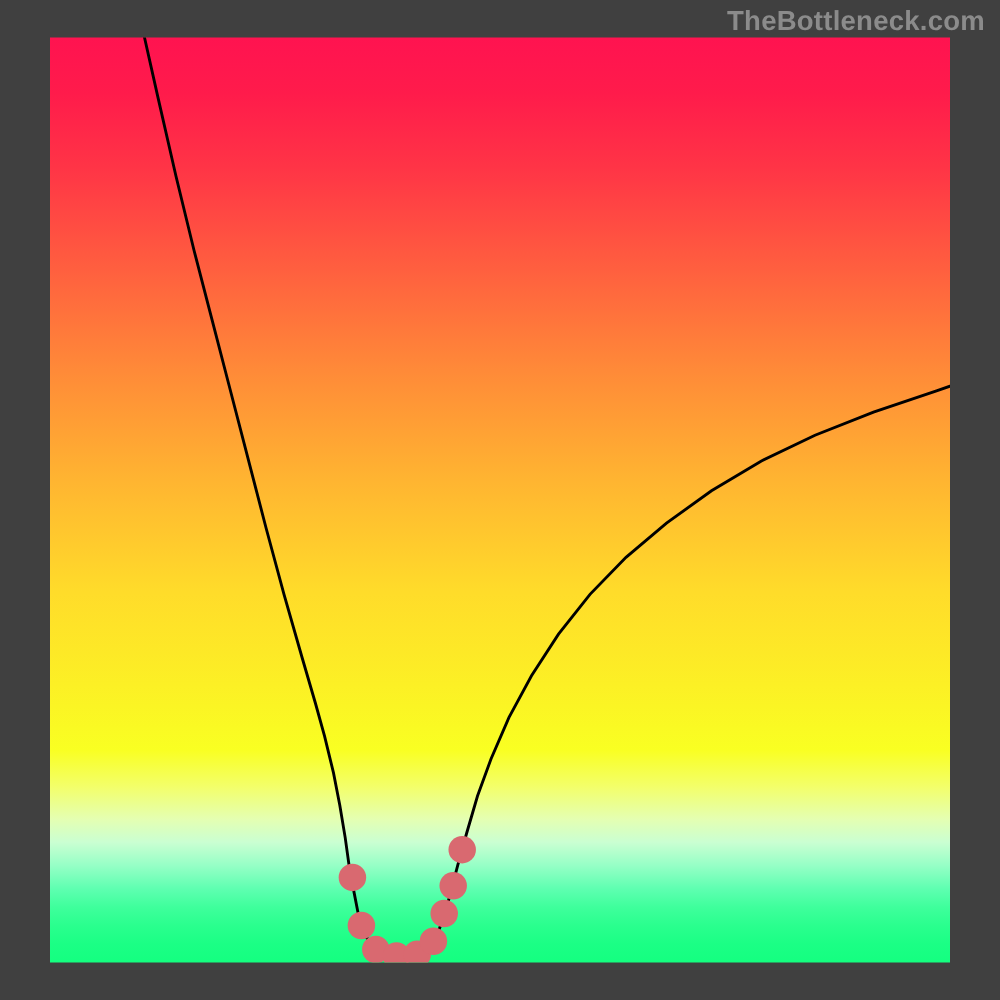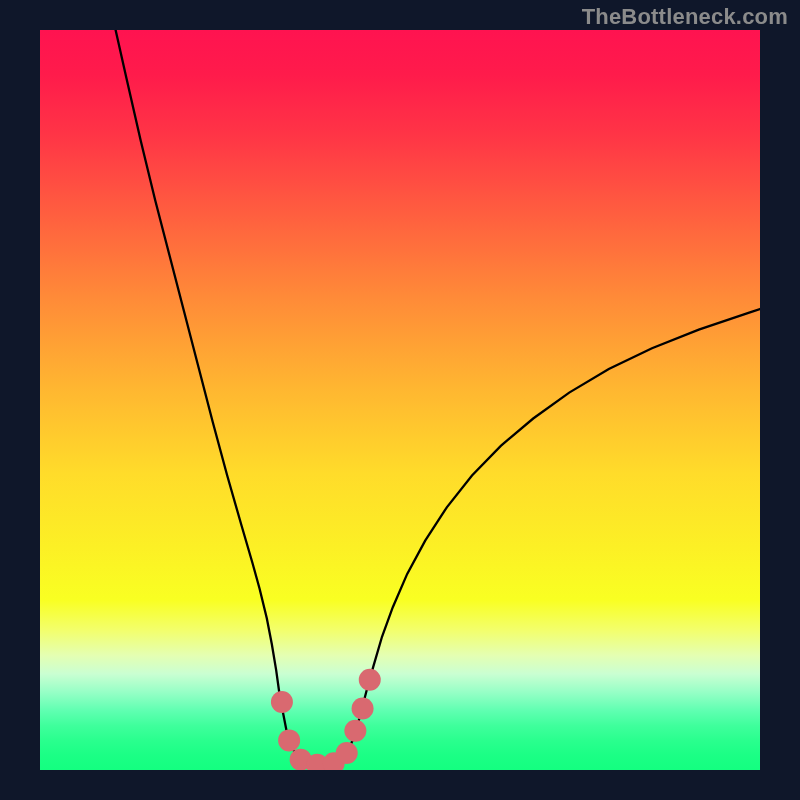--- a/index.html
+++ b/index.html
@@ -1,21 +1,21 @@
 <!DOCTYPE html>
 <html><head>
 <meta charset="utf-8">
 <style>
   * { margin: 0; padding: 0; box-sizing: border-box; }
   html, body { width: 800px; height: 800px; overflow: hidden; background: #000; }
   .frame {
     position: absolute;
     left: 0; top: 0;
     width: 800px; height: 800px;
-    background: #0f172a;
+    background: #404040;
   }
   .attribution {
     position: absolute;
     top: 4px;
     right: 12px;
     font-family: Arial, Helvetica, sans-serif;
     font-size: 22px;
     font-weight: 600;
     color: #8b8b8b;
     letter-spacing: 0.2px;

